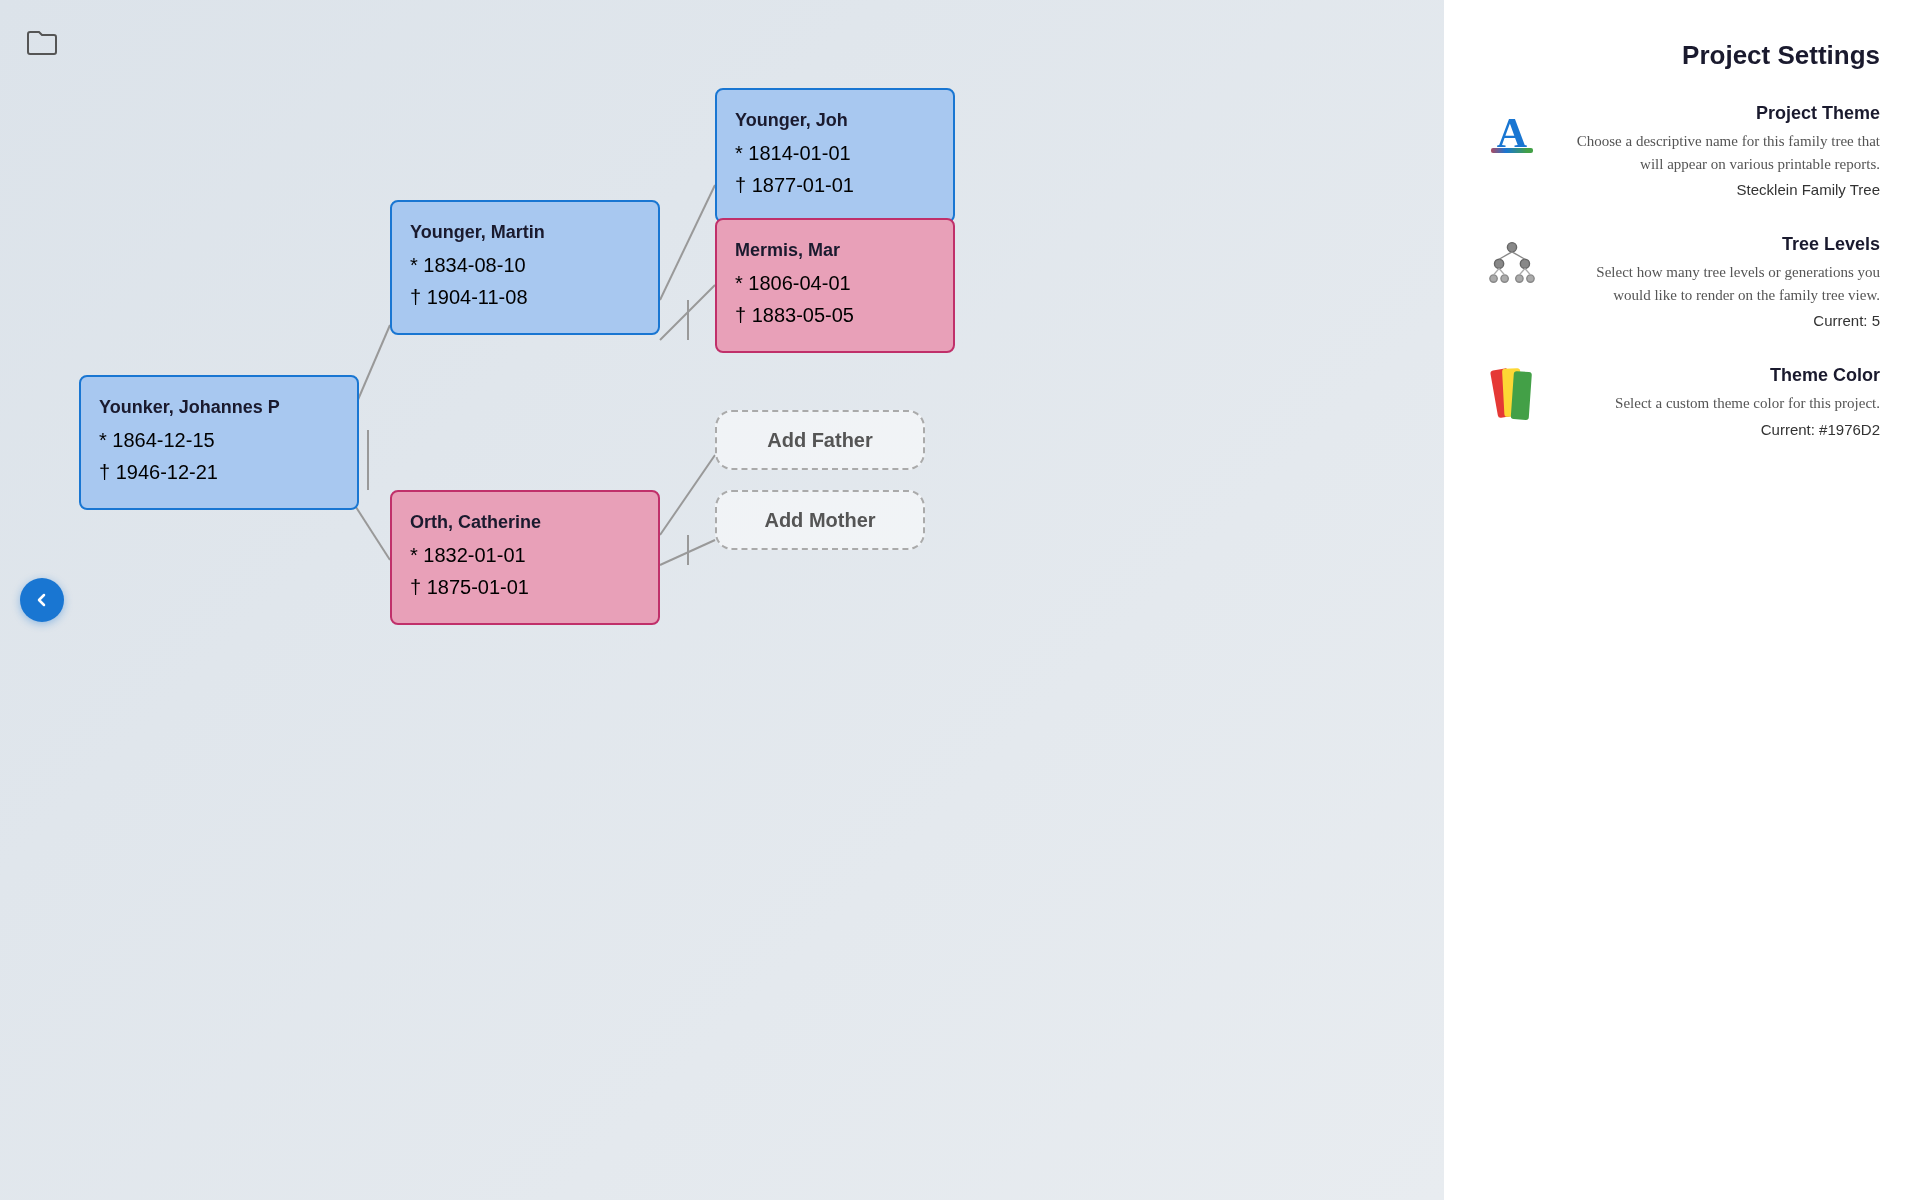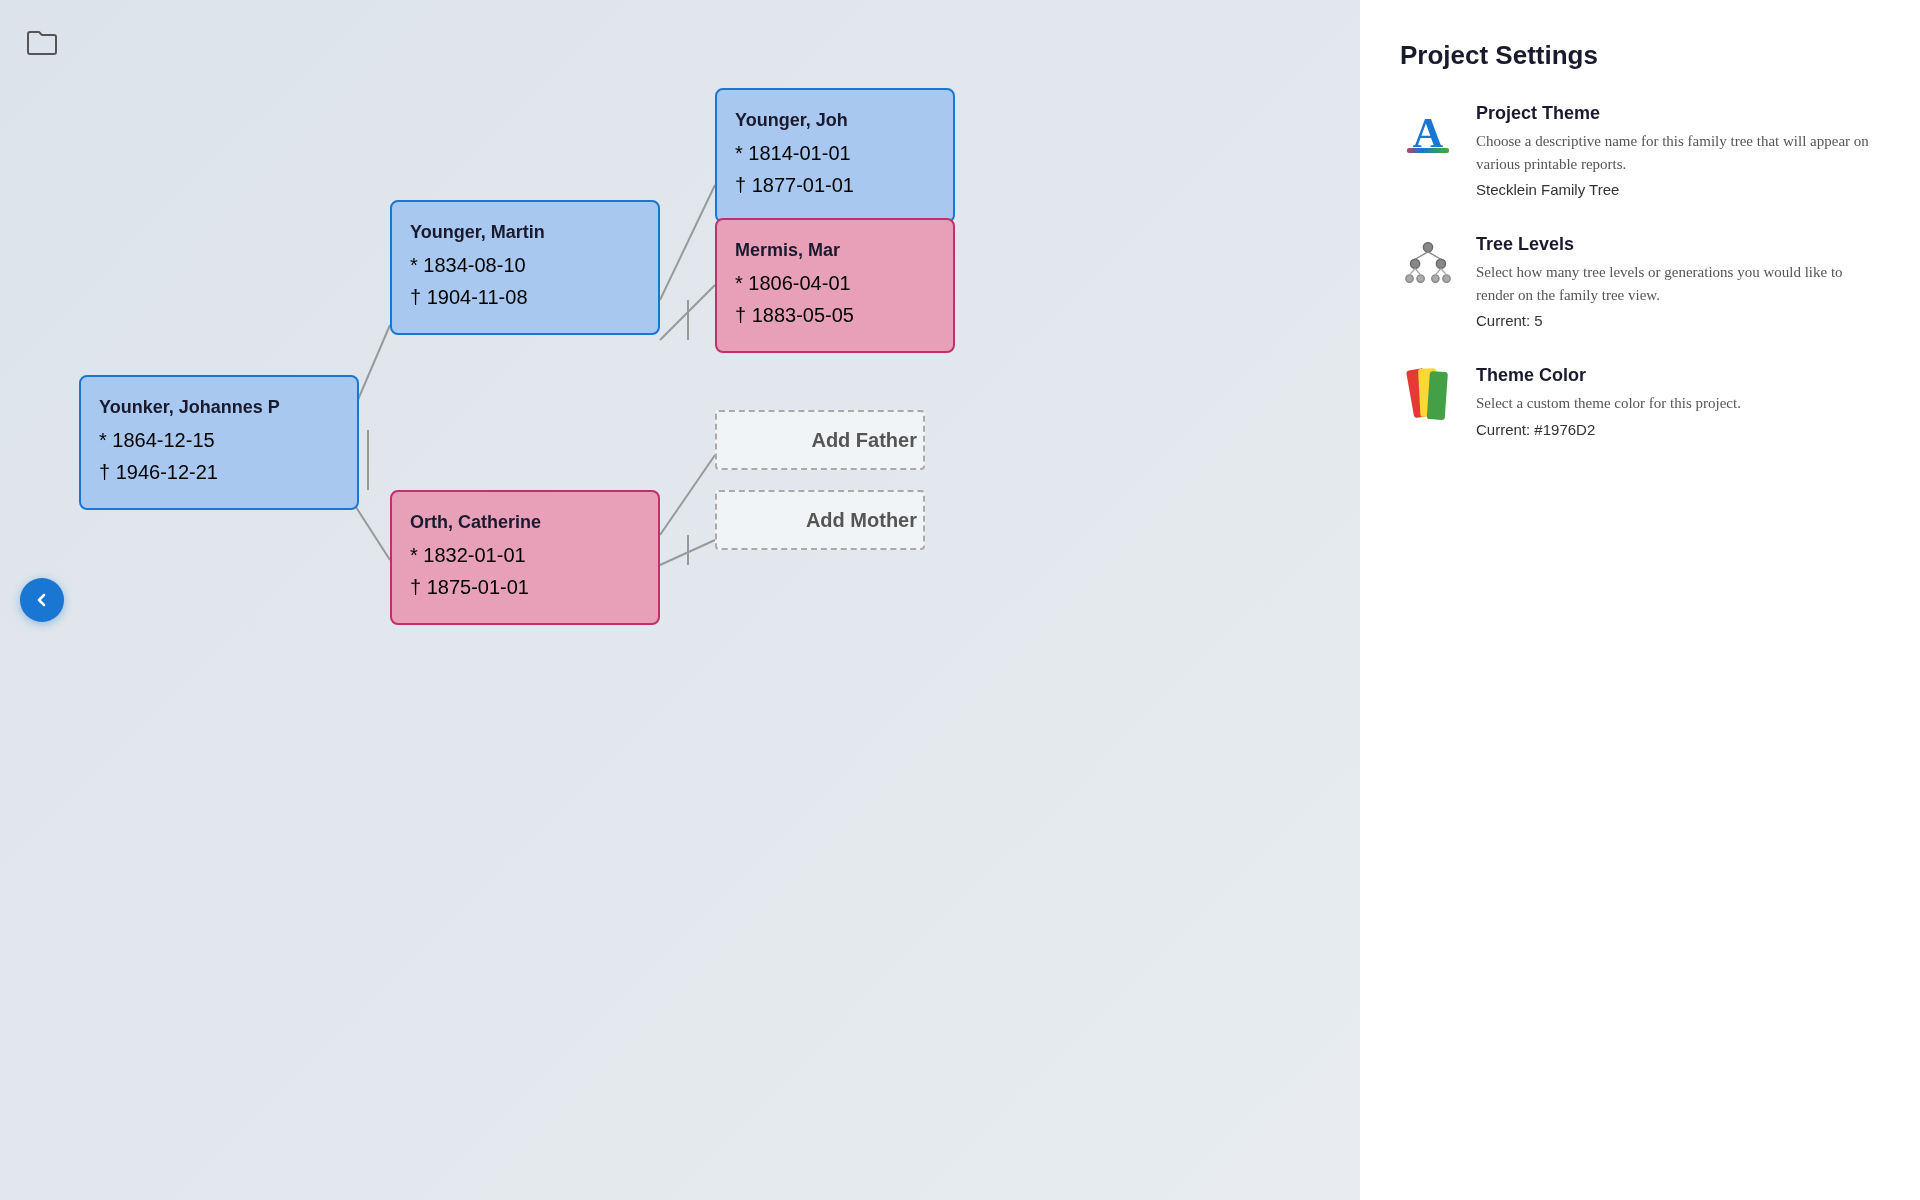--- a/index.html
+++ b/index.html
@@ -15,25 +15,26 @@
     
     .tree-panel {
       flex: 1;
       background: linear-gradient(135deg, #dce3ea 0%, #e8ecf0 100%);
       position: relative;
       overflow: hidden;
     }
 
     
     .settings-panel {
-      width: 560px;
+      width: 476px;
       background: #fff;
       padding: 40px 40px;
       overflow-y: auto;
       box-shadow: -2px 0 10px rgba(0,0,0,0.1);
+      text-align: right;
     }
 
     
     .folder-icon-btn {
       position: absolute;
       top: 20px;
       left: 20px;
       width: 44px;
       height: 44px;
       cursor: pointer;
@@ -87,28 +88,28 @@
     }
 
     .person-card .dates {
       font-size: 20px;
       color: #000000;
       line-height: 1.6;
     }
 
     .add-card {
       position: absolute;
-      border-radius: 4px;
-      padding: 18px 6px;
+      border-radius: 17px;
+      padding: 18px 40px;
       min-width: 200px;
       background: rgba(255,255,255,0.5);
       border: 2px dashed #aaa;
       display: flex;
       align-items: center;
-      justify-content: flex-end;
+      justify-content: center;
       cursor: pointer;
     }
 
     .add-card .add-label {
       font-size: 20px;
       font-weight: 600;
       color: #555;
     }
 
     

